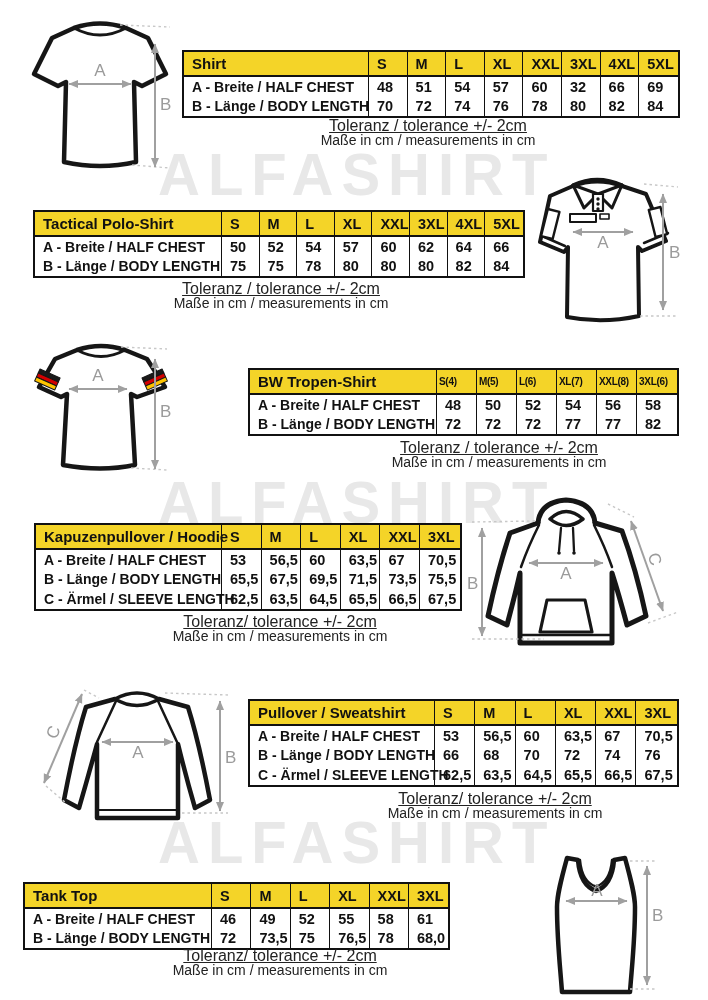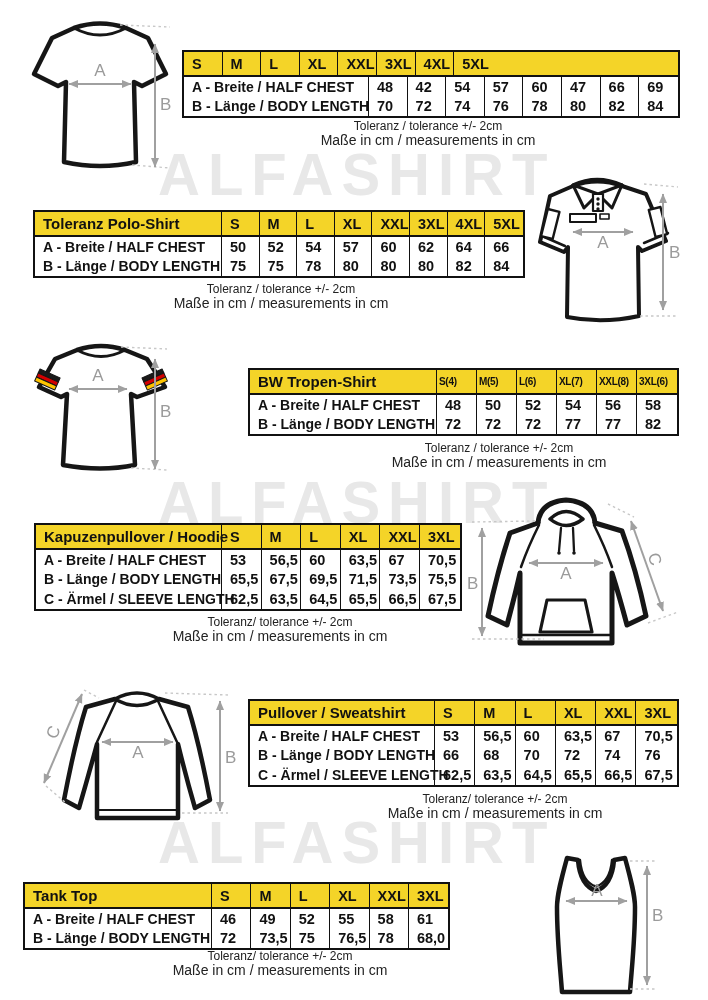--- a/index.html
+++ b/index.html
@@ -23,21 +23,21 @@
     font-weight:bold;color:#111;white-space:nowrap;overflow:visible;
   }
   .tcell:last-child{border-right:none;}
   .tcell.lbl{width:var(--lblw);padding-left:8px;font-size:14px;border-right:1.5px solid #111;}
   .tcell.val{width:var(--colw);padding-left:8px;font-size:14.5px;}
   .head .tcell.lbl{font-size:15px;}
   .head .tcell.val{font-size:14.5px;}
   .paren .head .tcell.val{font-size:10px;padding-left:2px;letter-spacing:-0.3px;}
   
   .tol{position:absolute;width:300px;text-align:center;color:#222;}
-  .tol .l1{font-size:12px;line-height:14px;}
+  .tol .l1{font-size:16px;line-height:14px;text-decoration:underline;}
   .tol .l2{font-size:14px;line-height:12px;margin-top:1px;}
   
   .illo{position:absolute;overflow:visible;}
   .illo text{font-family:"Liberation Sans",sans-serif;fill:#9b9b9b;font-size:17px;}
   .garment{stroke:#161616;fill:#ffffff;stroke-linejoin:round;stroke-linecap:round;}
   .arrow{stroke:#a0a0a0;stroke-width:2;fill:none;}
   .dots{stroke:#c8c8c8;stroke-width:1.4;stroke-dasharray:2.5 3;fill:none;}
 </style>
 </head>
 <body>
@@ -185,37 +185,38 @@
       <path class="dots" d="M88,134 L114,134"></path>
       <line class="arrow" x1="24" y1="46" x2="85" y2="46" marker-start="url(#ah)" marker-end="url(#ah)"></line>
       <line class="arrow" x1="105" y1="11" x2="105" y2="130" marker-start="url(#ah)" marker-end="url(#ah)"></line>
       <text x="55" y="41" text-anchor="middle">A</text>
       <text x="110" y="66">B</text>
     </g>
   </svg>
 
   <div class="size-table" style="left: 182px; top: 50px; --lblw: 185px; --colw: 38.6px; --yellow: #F4D428;">
       <div class="trow head">
+        <div class="tcell lbl">Shirt</div>
         <div class="tcell val">S</div>
         <div class="tcell val">M</div>
         <div class="tcell val">L</div>
         <div class="tcell val">XL</div>
         <div class="tcell val">XXL</div>
         <div class="tcell val">3XL</div>
         <div class="tcell val">4XL</div>
         <div class="tcell val">5XL</div>
       </div>
       <div class="trow body">
         <div class="tcell lbl">A -  Breite / HALF CHEST</div>
         <div class="tcell val">48</div>
-        <div class="tcell val">42</div>
+        <div class="tcell val">51</div>
         <div class="tcell val">54</div>
         <div class="tcell val">57</div>
         <div class="tcell val">60</div>
-        <div class="tcell val">47</div>
+        <div class="tcell val">32</div>
         <div class="tcell val">66</div>
         <div class="tcell val">69</div>
       </div>
       <div class="trow body">
         <div class="tcell lbl">B -  Länge / BODY LENGTH</div>
         <div class="tcell val">70</div>
         <div class="tcell val">72</div>
         <div class="tcell val">74</div>
         <div class="tcell val">76</div>
         <div class="tcell val">78</div>
@@ -224,21 +225,21 @@
         <div class="tcell val">84</div>
       </div>
     </div>
   <div class="tol" style="left:278px;top:119px">
     <div class="l1">Toleranz / tolerance +/- 2cm</div>
     <div class="l2">Maße in cm / measurements in cm</div>
   </div>
 
   <div class="size-table" style="left: 33px; top: 210px; --lblw: 187px; --colw: 37.6px; --yellow: #F4D428;">
       <div class="trow head">
-        <div class="tcell lbl">Toleranz Polo-Shirt</div>
+        <div class="tcell lbl">Tactical Polo-Shirt</div>
         <div class="tcell val">S</div>
         <div class="tcell val">M</div>
         <div class="tcell val">L</div>
         <div class="tcell val">XL</div>
         <div class="tcell val">XXL</div>
         <div class="tcell val">3XL</div>
         <div class="tcell val">4XL</div>
         <div class="tcell val">5XL</div>
       </div>
       <div class="trow body">

